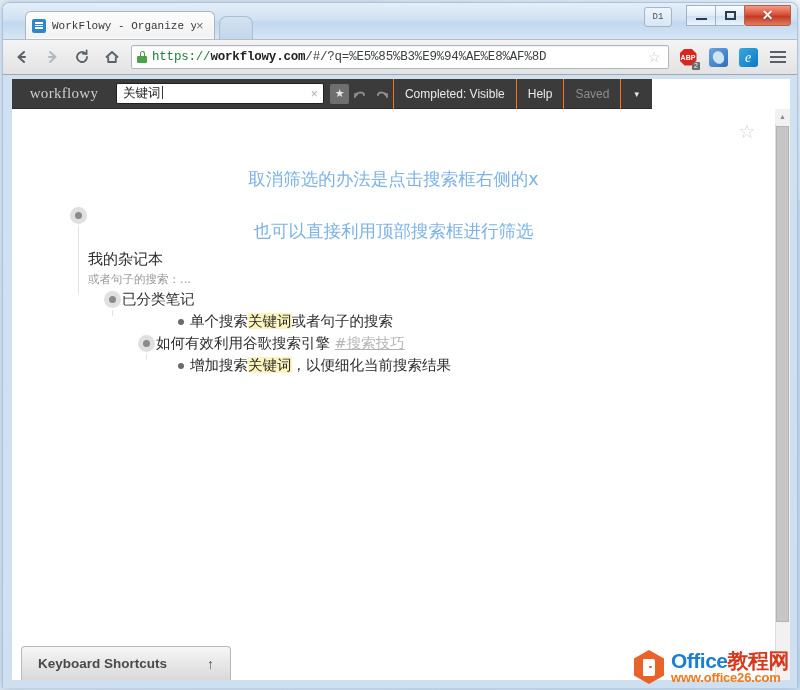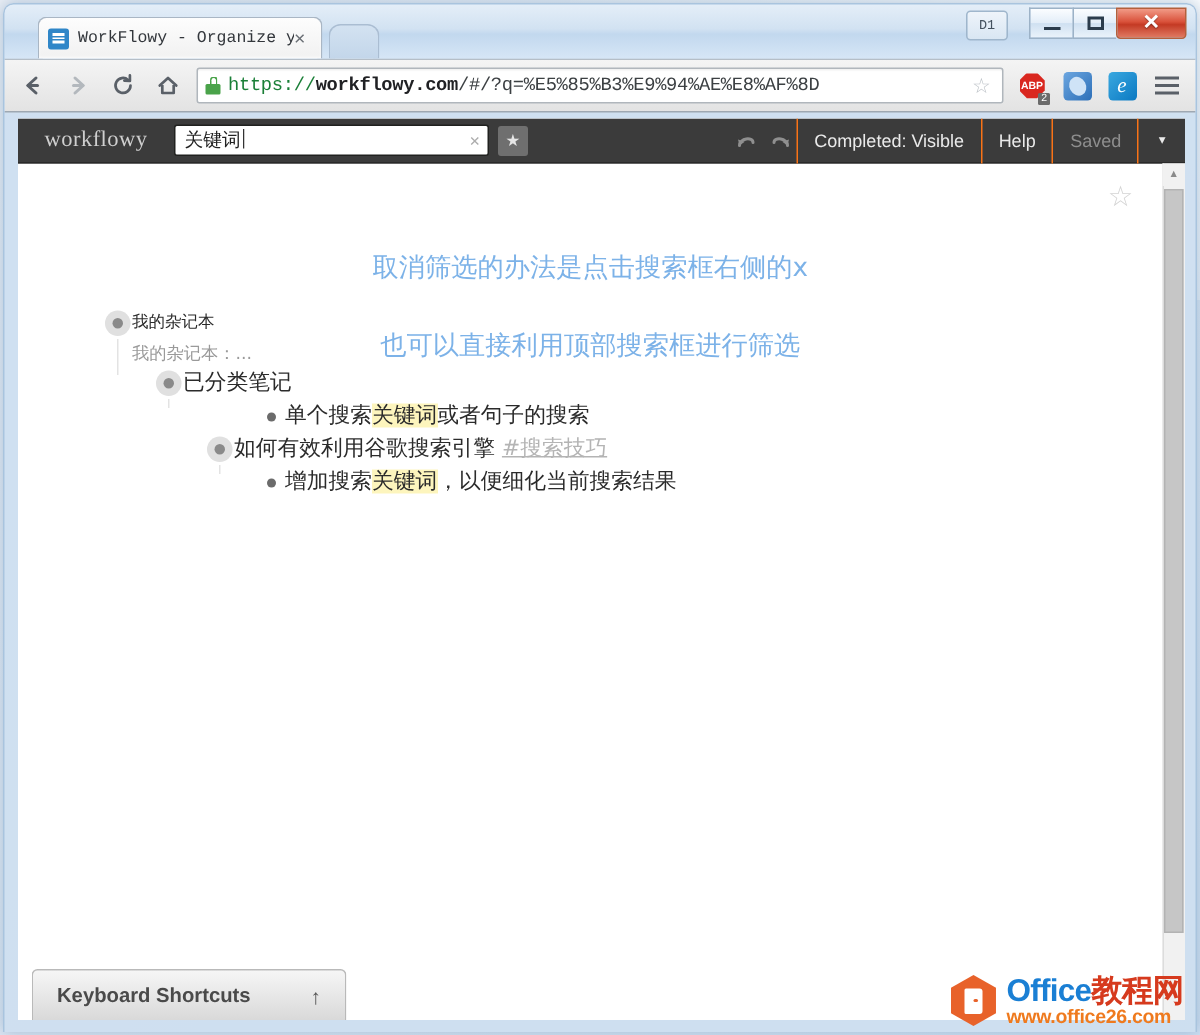--- a/index.html
+++ b/index.html
@@ -138,21 +138,21 @@
   .hamburger i { display:block; width:16px; height:2px; background:#5a6068; }
 
   
   #viewport {
     position:absolute; left:9px; top:76px; width: 778px; height: 601px;
     background:#fff; overflow:hidden;
   }
 
   
   #wf-header {
-    position:absolute; left:0; top:0; width: 778px; height: 30px;
+    position:absolute; left:0; top:0; width: 640px; height: 30px;
     background: #3b3b3b; display:flex; align-items:center;
     border-bottom: 1px solid #2a2a2a;
   }
   #wf-logo {
     width: 104px; flex:0 0 104px; text-align:center;
     font-family:"Liberation Serif","DejaVu Serif",serif;
     font-size: 15px; color:#cfcfcf; letter-spacing:.3px;
   }
   #wf-search {
     position:relative; width: 210px; height: 21px; background:#fff;
@@ -217,21 +217,21 @@
   .bullet.has-children::before {
     content:''; position:absolute; left:0; top:3px; width:17px; height:17px;
     border-radius:50%; background:#e0e0e0;
   }
   .bullet.has-children .dot { background:#8a8a8a; }
 
   .text {
     font-size: 14.5px; line-height: 22px; color:#2b2b2b;
     font-family:"DejaVu Sans","Liberation Sans",sans-serif;
   }
-  .text.lvl0 { font-size: 11px; }
+  .text.lvl0 { font-size: 15px; margin-top: 44px; }
   .note {
     font-size: 11.5px; line-height: 18px; color:#9a9a9a; margin-left: 18px;
     font-family:"DejaVu Sans","Liberation Sans",sans-serif;
   }
   mark.hl { background:#fdf5bd; color:#2b2b2b; padding:0; }
   .tag { color:#b4b4b4; text-decoration: underline; cursor:pointer; }
 
   .indent1 { margin-left: 34px; }
   .indent2 { margin-left: 68px; }
   .indent3 { margin-left: 102px; }
@@ -423,21 +423,21 @@
       <div id="outline">
 
         <div class="row">
           <span class="guide"></span>
           <div class="bullet-line">
             <span class="bullet has-children">
                 <span class="dot"></span>
               </span>
             <span class="text lvl0">我的杂记本</span>
           </div>
-          <div class="note">我的杂记本：...</div>
+          <div class="note">或者句子的搜索：...</div>
         </div>
 
         <div class="row indent1">
           <span class="guide"></span>
           <div class="bullet-line">
             <span class="bullet has-children">
                 <span class="dot"></span>
               </span>
             <span class="text">已分类笔记</span>
           </div>

